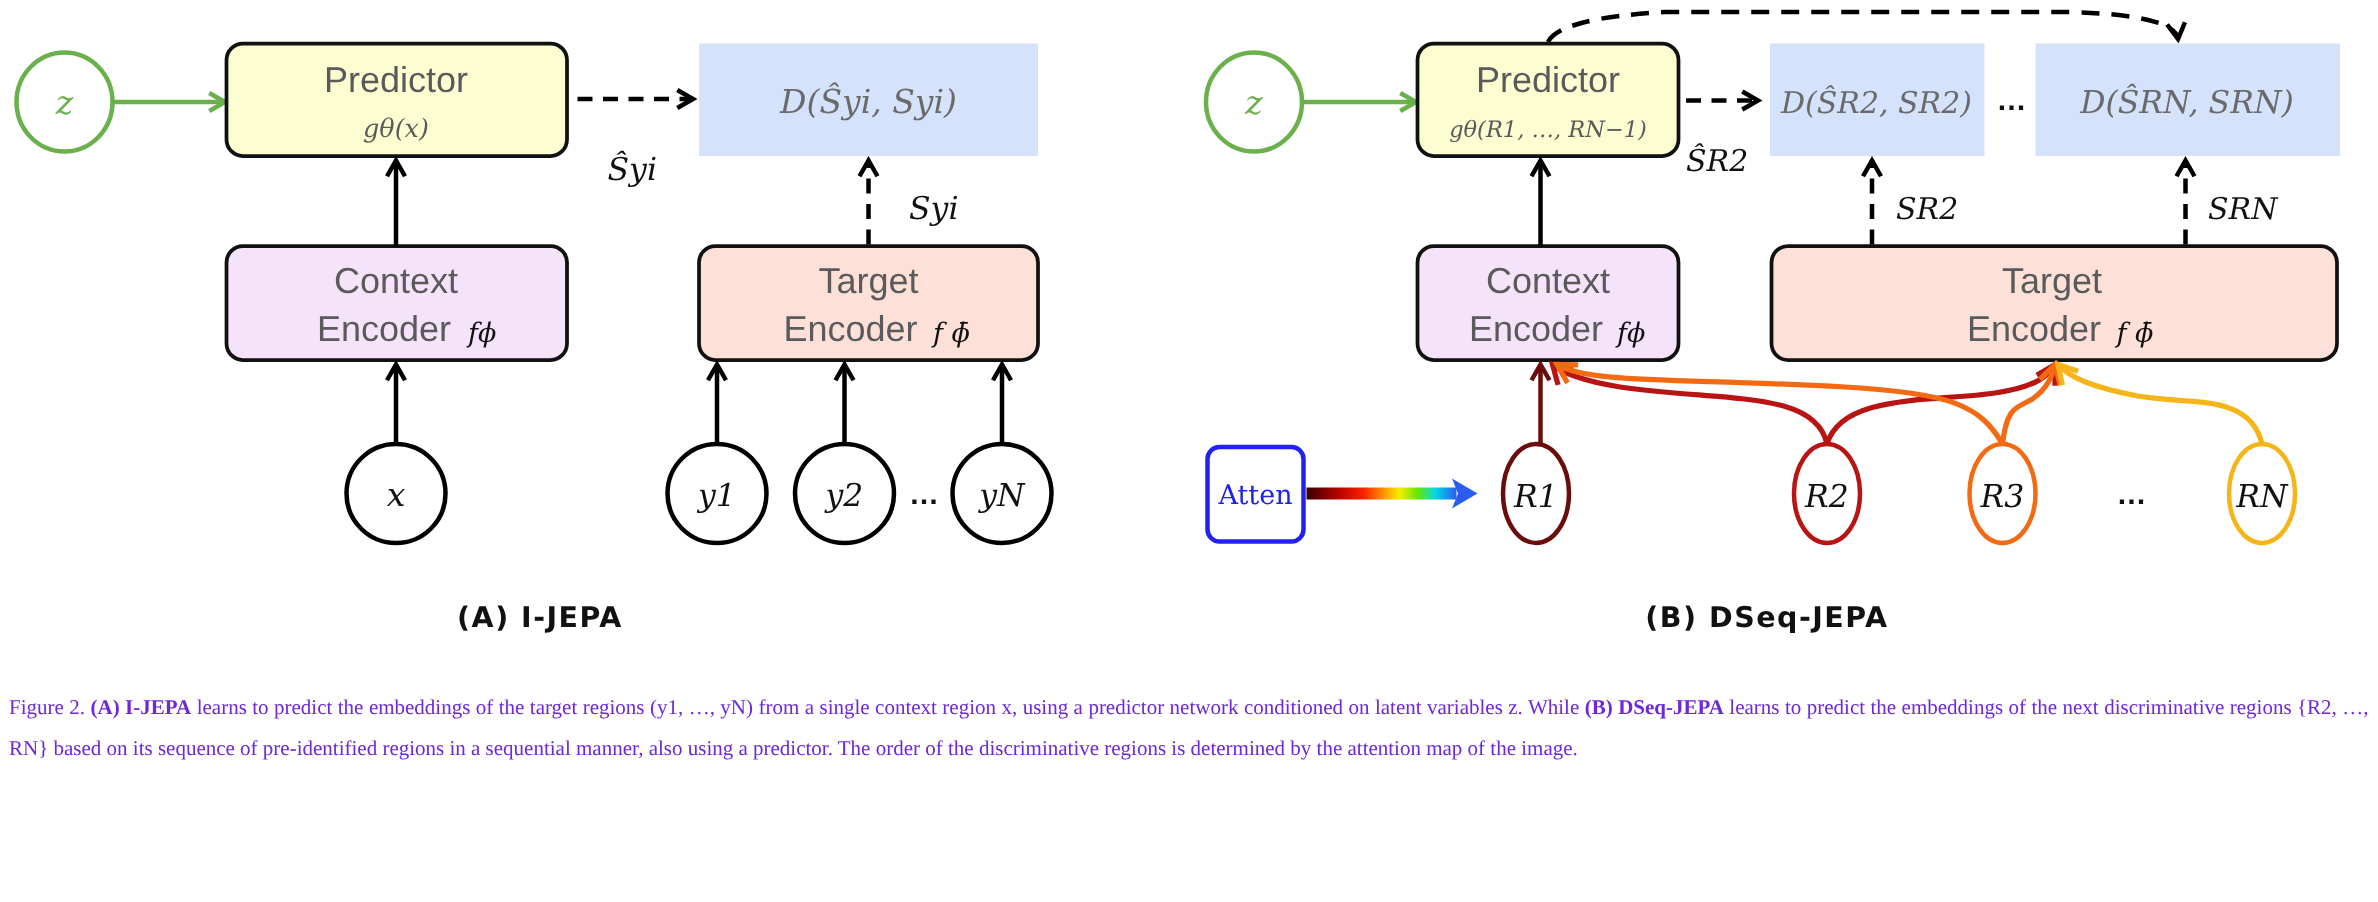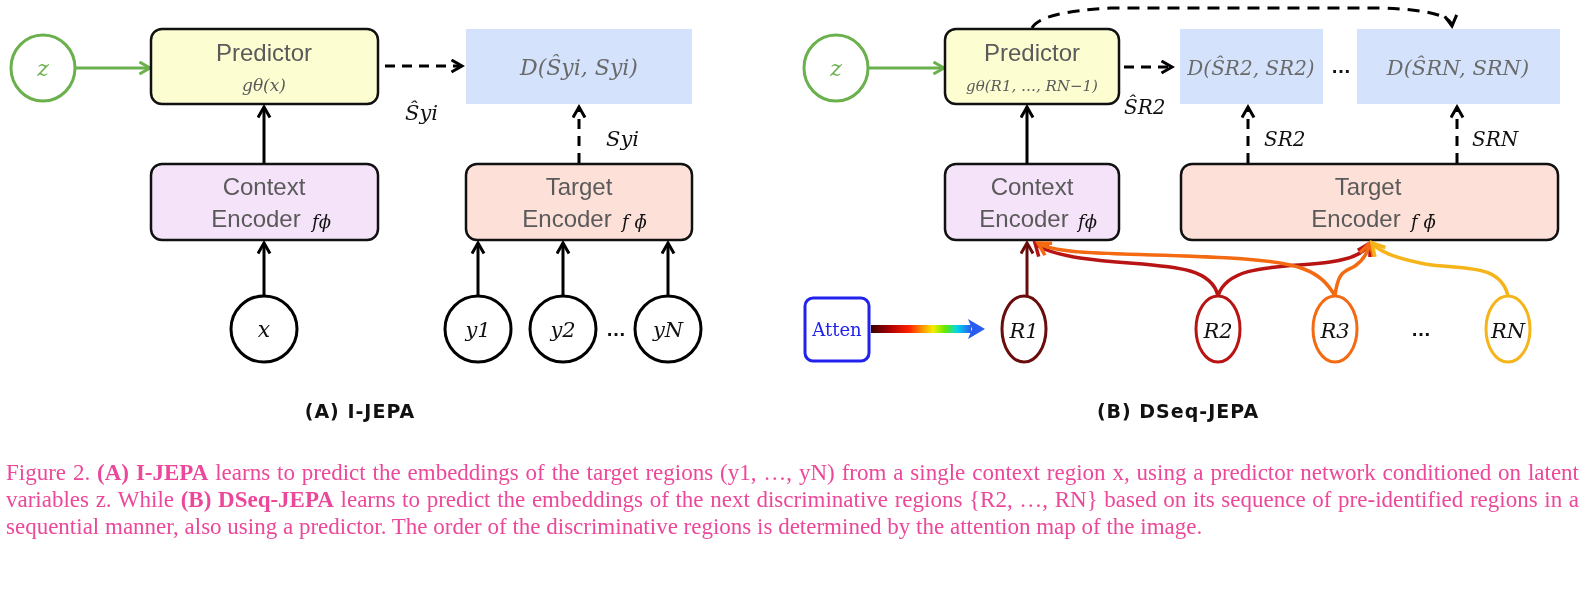--- a/index.html
+++ b/index.html
@@ -1,21 +1,21 @@
 <!DOCTYPE html>
 <html><head>
   <meta charset="utf-8">
   <style>
     html, body { margin:0; padding:0; background:#ffffff; }
     body { width:1585px; height:601px; position:relative; overflow:hidden; font-family:"Liberation Sans", sans-serif; }
     #fig { position:absolute; left:0; top:0; width:1585px; height:440px; }
     .math { font-family:"DejaVu Serif", serif; font-style:italic; }
     .lbl { font-family:"Liberation Sans", sans-serif; fill:#5a5a5a; font-size:24px; }
     .sub { font-family:"DejaVu Sans", sans-serif; font-weight:bold; font-size:19px; letter-spacing:1px; fill:#111; }
-    #caption { position:absolute; left:6px; top:459px; width:1573px; font-family:"Liberation Serif", serif; font-size:23px; line-height:27px; color:#ec4899; text-align:justify; }
+    #caption { position:absolute; left:6px; top:459px; width:1573px; font-family:"Liberation Serif", serif; font-size:14px; line-height:27px; color:#6d28d9; text-align:justify; }
     #caption b { font-weight:bold; }
   </style>
 </head>
 <body>
 
 <svg id="fig" width="1585" height="440" viewBox="0 0 1585 440" xmlns="http://www.w3.org/2000/svg">
   <defs>
     <marker id="ah" viewBox="0 0 10 10" refX="8" refY="5" markerWidth="5" markerHeight="5" orient="auto-start-reverse">
       <path d="M1,1 L8,5 L1,9" fill="none" stroke="#000" stroke-width="2"></path>
     </marker>

